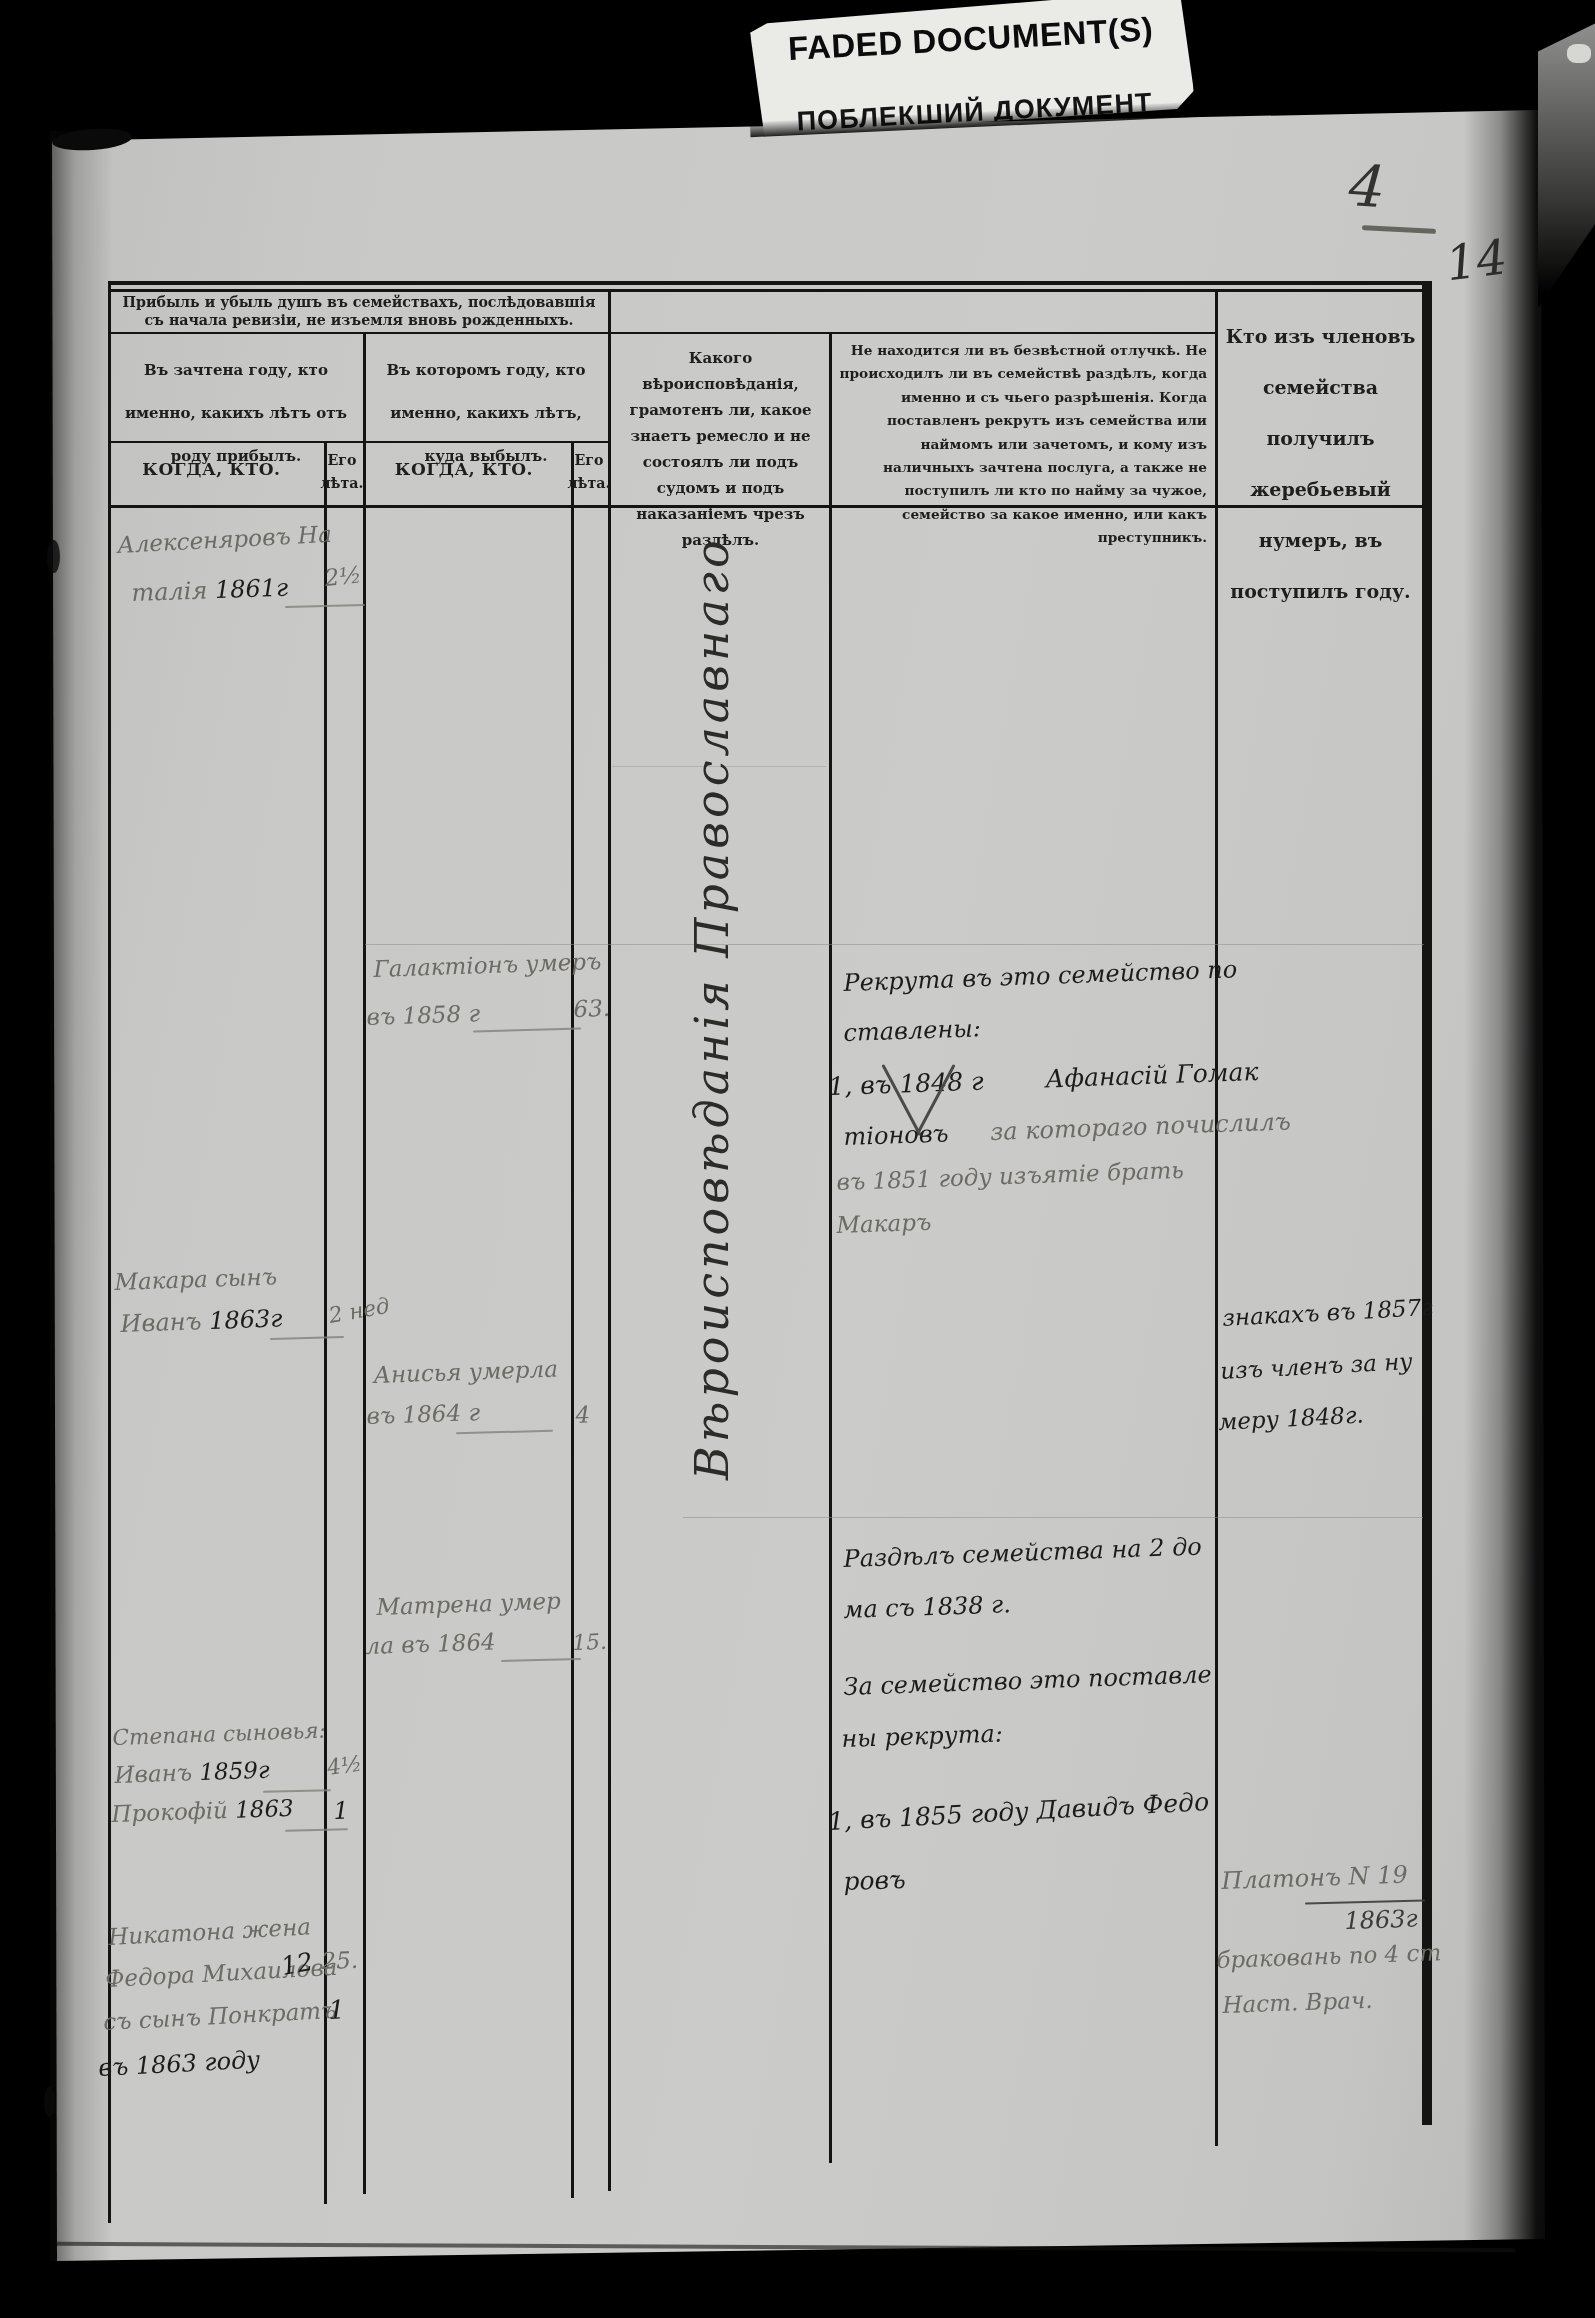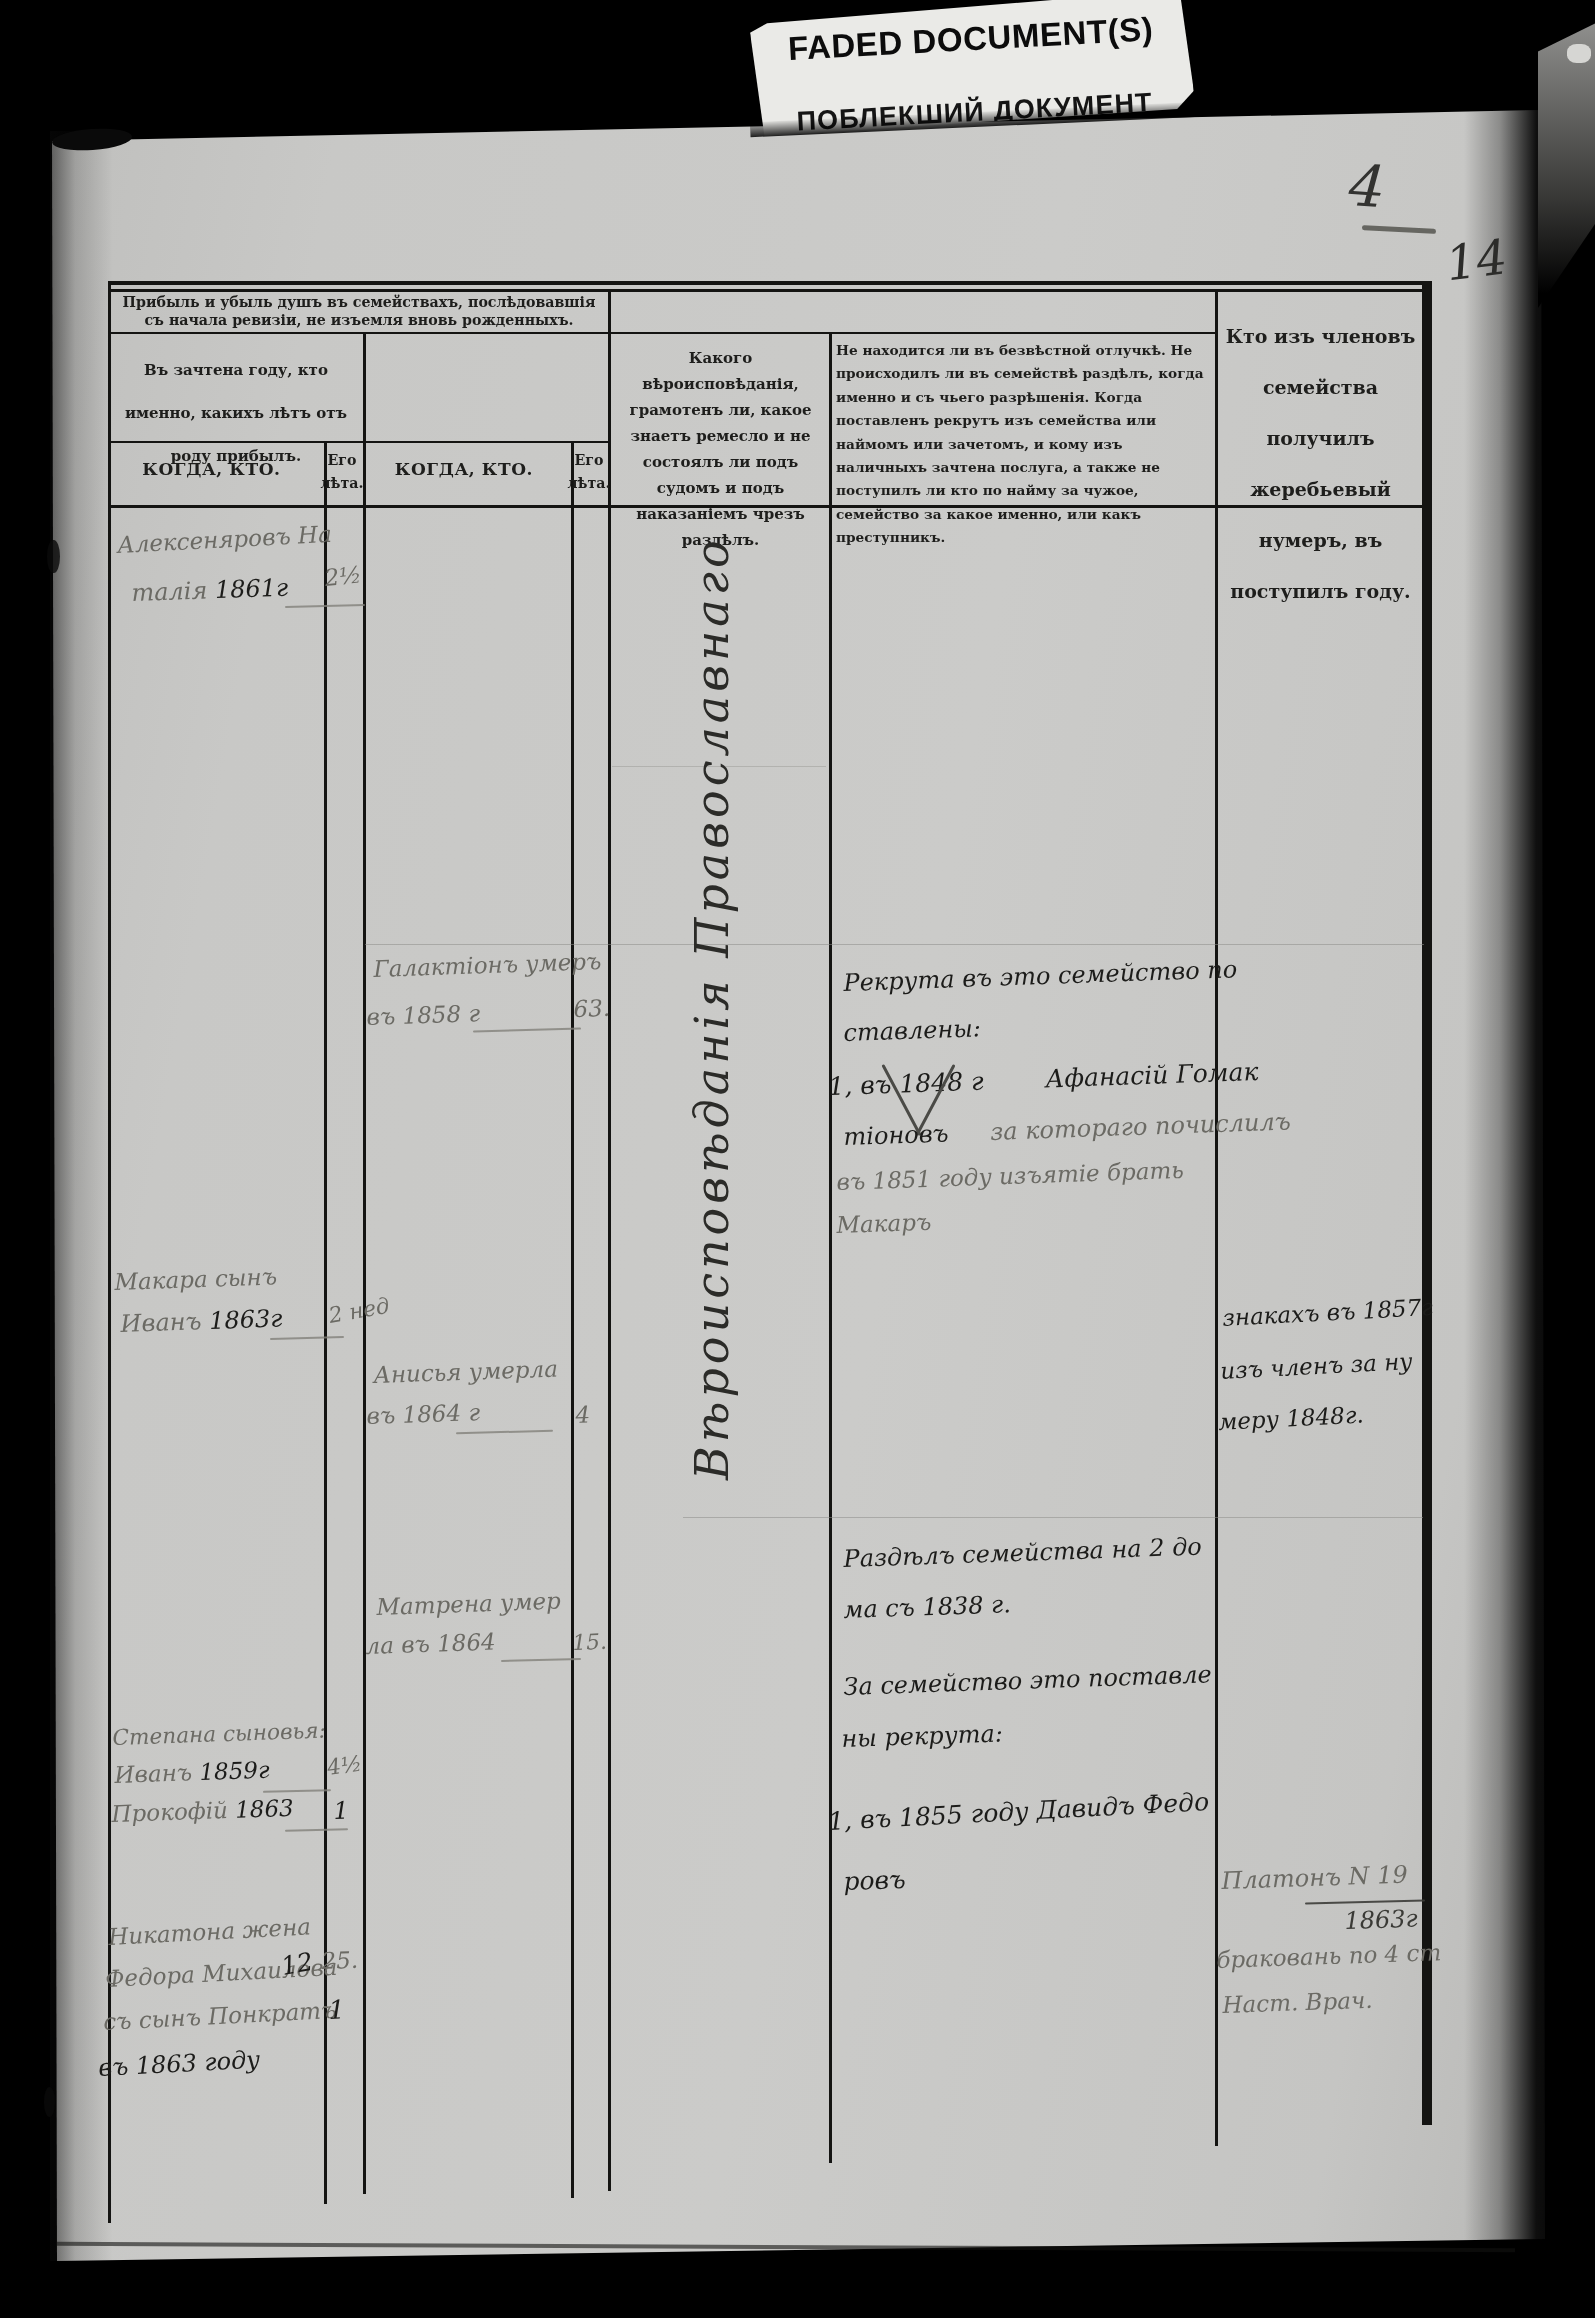--- a/index.html
+++ b/index.html
@@ -42,21 +42,21 @@
   .ph{position:absolute;color:#1e1e1c;font-weight:bold;text-align:center;}
   #h1L{left:115px;top:293px;width:488px;font-size:14.2px;line-height:18px;}
   #h1M{left:615px;top:293px;width:595px;font-size:14.2px;line-height:18px;}
   #h2a{left:114px;top:349px;width:244px;font-size:15px;line-height:43px;}
   #h2b{left:368px;top:349px;width:236px;font-size:15px;line-height:43px;}
   #h3a{left:112px;top:459px;width:199px;font-size:17px;letter-spacing:0.6px;}
   #h3a2{left:320px;top:449px;width:44px;font-size:14.2px;line-height:23px;}
   #h3b{left:370px;top:459px;width:188px;font-size:17px;letter-spacing:0.6px;}
   #h3b2{left:567px;top:449px;width:44px;font-size:14.2px;line-height:23px;}
   #h5{left:619px;top:345px;width:203px;font-size:15px;line-height:26px;}
-  #h6{left:836px;top:339px;width:371px;font-size:13.7px;line-height:23.4px;text-align:left;}
+  #h6{left:836px;top:339px;width:371px;font-size:13.7px;line-height:23.4px;text-align:right;}
   #h7{left:1225px;top:311px;width:191px;font-size:19px;line-height:51px;}
   
   .hw{position:absolute;font-style:italic;white-space:nowrap;color:#6b6a64;transform:rotate(-2deg);transform-origin:left bottom;}
   .hw .ink,.hw.ink{color:#1c1c1a;}
   .hw .fade{color:#6b6a64;}
   .dash{position:absolute;height:1.7px;background:#82817b;opacity:.8;transform:rotate(-1.5deg);border-radius:1.1px;}
   .dash.dk{background:#3c3c38;opacity:.9;}
   #e1l1{left:118px;top:532px;font-size:23px;transform:rotate(-3deg);}
   #e1l2{left:132px;top:579px;font-size:24px;}
   #e1age{left:326px;top:565px;font-size:23px;transform:rotate(-6deg);}
@@ -145,20 +145,21 @@
   <div class="vline" style="left:608px;top:289px;width:2.8px;height:1902px;"></div>
   <div class="vline" style="left:829px;top:332px;width:2.8px;height:1831px;"></div>
   <div class="vline" style="left:1215px;top:289px;width:2.8px;height:1857px;"></div>
   <div class="vline" style="left:1422px;top:281px;width:9.7px;height:1844px;"></div>
   <div class="faint" style="left:365px;top:944px;width:1059px;"></div>
   <div class="faint" style="left:683px;top:1517px;width:740px;"></div>
   <div class="faint" style="left:612px;top:766px;width:214px;opacity:.4;"></div>
 
   <div id="h1L" class="ph">Прибыль и убыль душъ въ семействахъ, послѣдовавшія съ начала ревизіи, не изъемля вновь рожденныхъ.</div>
   <div id="h2a" class="ph">Въ зачтена году, кто именно, какихъ лѣтъ отъ роду прибылъ.</div>
+  <div id="h2b" class="ph">Въ которомъ году, кто именно, какихъ лѣтъ, куда выбылъ.</div>
   <div id="h3a" class="ph">КОГДА, КТО.</div>
   <div id="h3a2" class="ph">Его лѣта.</div>
   <div id="h3b" class="ph">КОГДА, КТО.</div>
   <div id="h3b2" class="ph">Его лѣта.</div>
   <div id="h5" class="ph">Какого вѣроисповѣданія, грамотенъ ли, какое знаетъ ремесло и не состоялъ ли подъ судомъ и подъ наказаніемъ чрезъ раздѣлъ.</div>
   <div id="h6" class="ph">Не находится ли въ безвѣстной отлучкѣ. Не происходилъ ли въ семействѣ раздѣлъ, когда именно и съ чьего разрѣшенія. Когда поставленъ рекрутъ изъ семейства или наймомъ или зачетомъ, и кому изъ наличныхъ зачтена послуга, а также не поступилъ ли кто по найму за чужое, семейство за какое именно, или какъ преступникъ.</div>
   <div id="h7" class="ph">Кто изъ членовъ семейства получилъ жеребьевый нумеръ, въ поступилъ году.</div>
 
   <div id="vfaith">Вѣроисповѣданія Православнаго</div>
 

